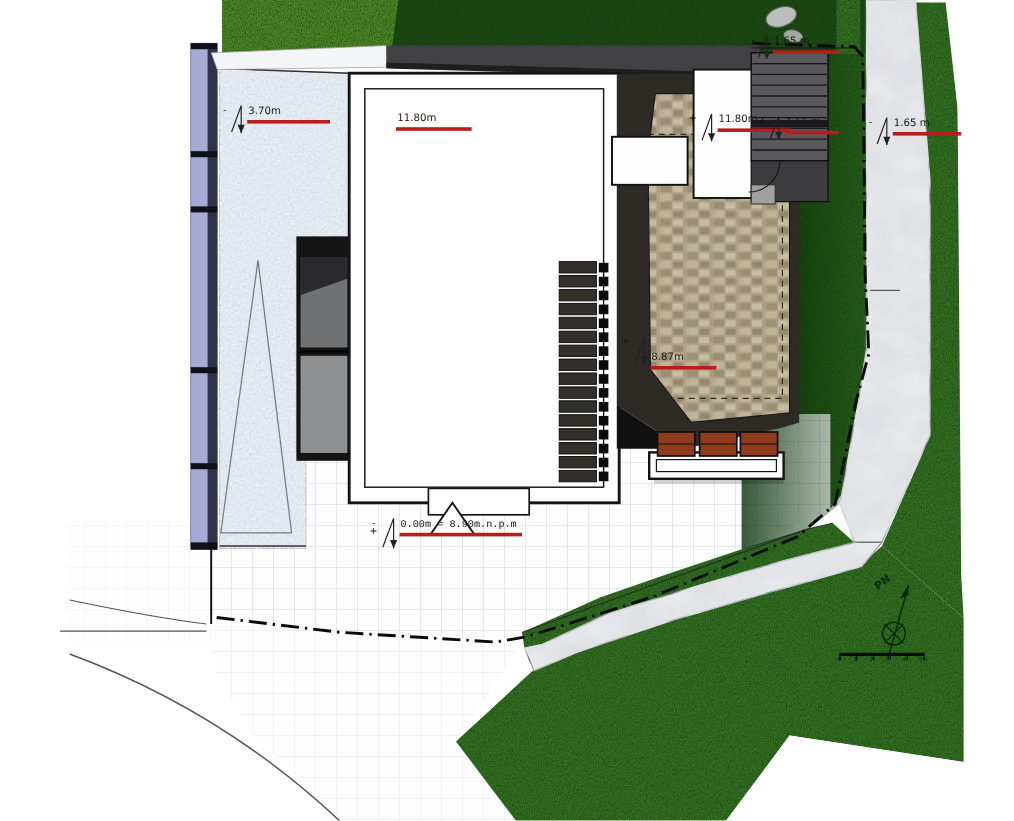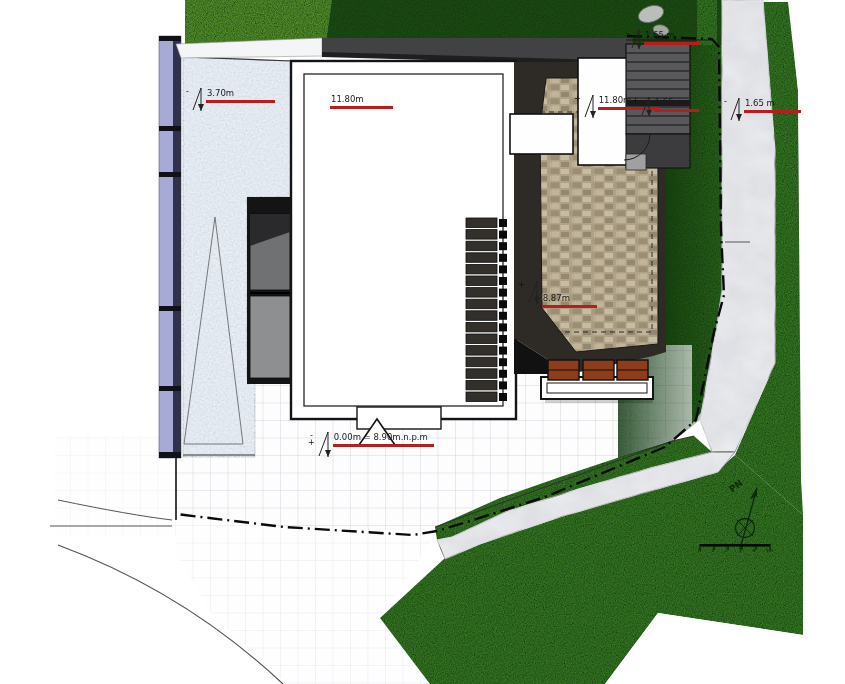--- a/index.html
+++ b/index.html
@@ -301,21 +301,21 @@
 
 <div class="lbl" style="left:308px;top:430px;">
   <span class="sgn">
         <span>-</span>
         <span>+</span>
       </span>
   <svg class="mark" width="15" height="30">
     <path d="M12,2 V27 M12,2 L3,26" stroke="#222" fill="none" stroke-width="1"></path>
     <path d="M12,27 l-3,-7 l6,0 z" fill="#222"></path>
   </svg>
-  <span class="txt" style="min-width:96px;">0.00m = 8.90m.n.p.m</span>
+  <span class="txt" style="min-width:96px;font-family:Liberation Mono, monospace;">0.00m = 8.90m.n.p.m</span>
 </div>
 
 <div id="pn-label">PN</div>
 
 <div id="scalebar-labels">
   <span>0</span>
   <span>1</span>
   <span>2</span>
   <span>3</span>
   <span>4</span>

